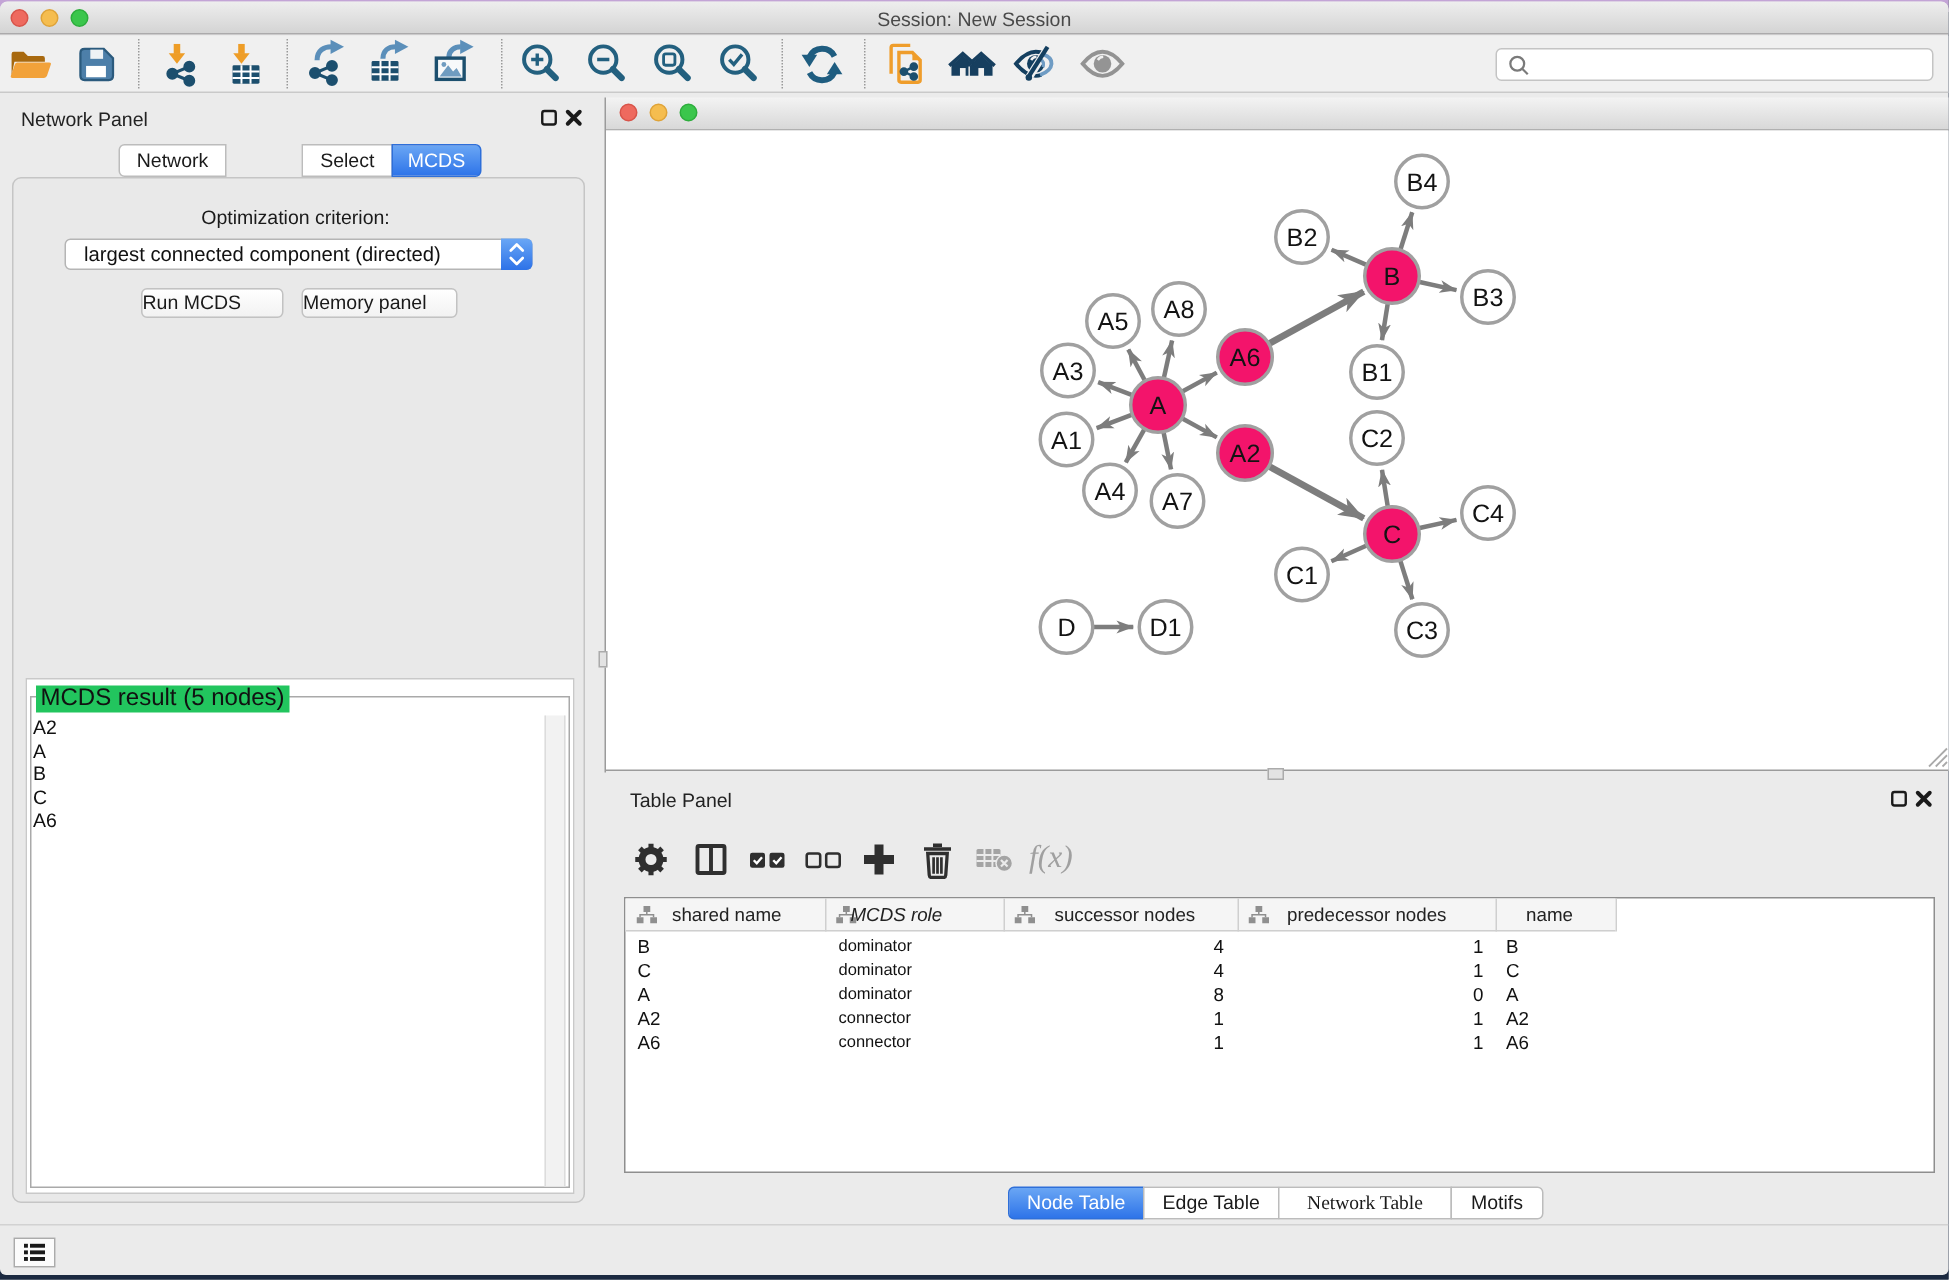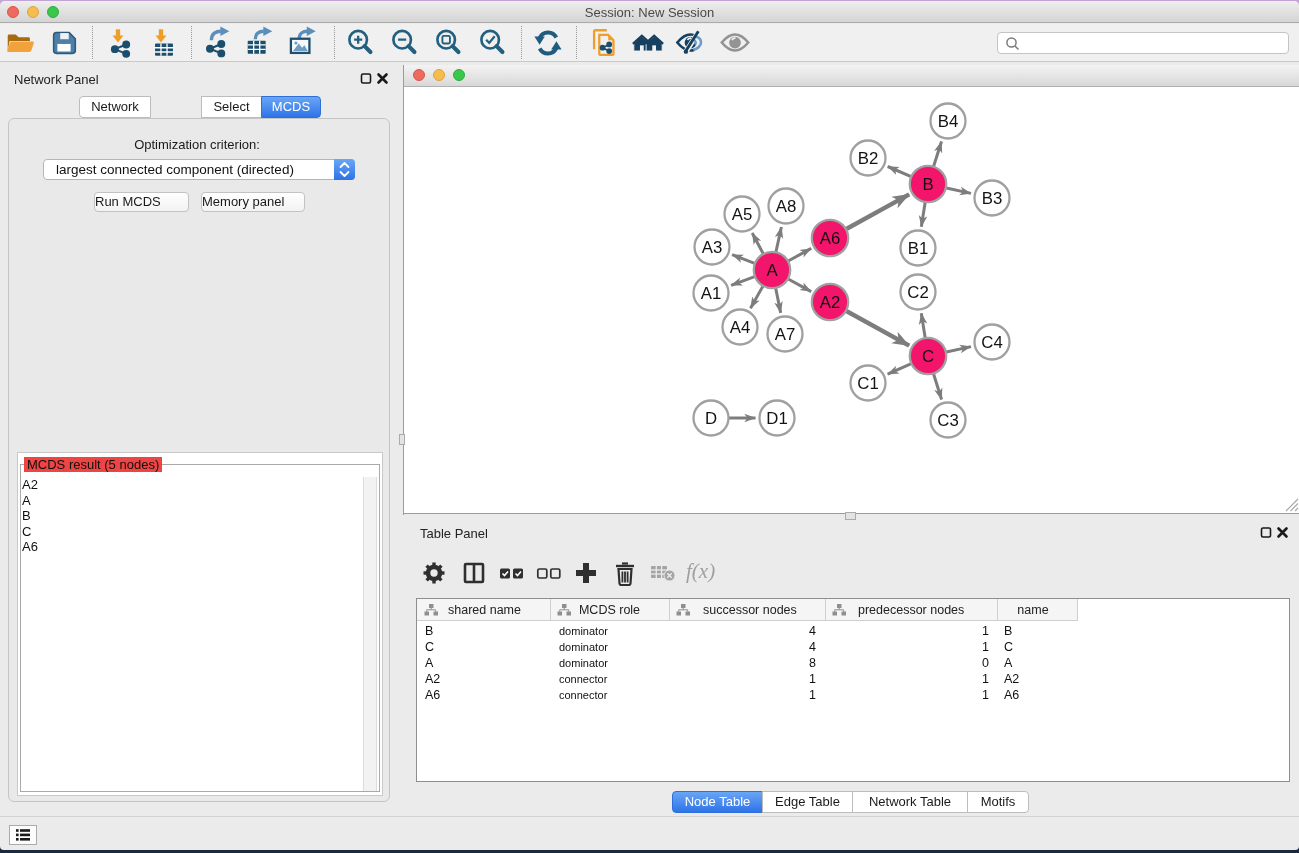--- a/index.html
+++ b/index.html
@@ -211,21 +211,21 @@
         <path d="M6.5 8 L10.5 4 L14.5 8" fill="none" stroke="#fff" stroke-width="1.8" stroke-linejoin="round" stroke-linecap="round"></path>
         <path d="M6.5 13 L10.5 17 L14.5 13" fill="none" stroke="#fff" stroke-width="1.8" stroke-linejoin="round" stroke-linecap="round"></path>
       </svg>
     </div>
   </div>
   <div class="abs" style="left:0;top:136px;width:394px;text-align:center;font-size:13px;color:#1a1a1a;">Optimization criterion:</div>
   <div class="btn" style="left:94px;top:191px;width:95px;height:20px;line-height:18px;">Run MCDS</div>
   <div class="btn" style="left:201px;top:191px;width:104px;height:20px;line-height:18px;">Memory panel</div>
   <div class="abs" style="left:17px;top:451px;width:366px;height:344px;background:#fff;border:1px solid #c9c9c9;">
     <div class="abs" style="left:2px;top:11px;width:360px;height:328px;border:1px solid #a9a9a9;"></div>
-    <div class="abs" style="left:6px;top:4px;background:#ef4444;padding:0 3px;font-size:13px;color:#111;">MCDS result (5 nodes)</div>
+    <div class="abs" style="left:6px;top:4px;background:#22c55e;padding:0 3px;font-size:16px;color:#111;">MCDS result (5 nodes)</div>
     <div class="abs" style="left:4px;top:24px;font-size:13px;color:#111;line-height:15.6px;">A2<br>A<br>B<br>C<br>A6</div>
     <div class="abs" style="left:345px;top:24px;width:14px;height:314px;background:#f2f2f2;border-left:1px solid #dcdcdc;border-right:1px solid #dcdcdc;"></div>
   </div>
 
   <div class="abs" style="left:403px;top:64px;width:896px;height:450px;border-left:1px solid #9b9b9b;">
     <div class="abs" style="left:0;top:0;width:896px;height:22px;background:linear-gradient(#f3f3f3,#d8d8d8);border-bottom:1px solid #b0b0b0;">
       <span class="tl r" style="left:9px;top:4px;"></span>
       <span class="tl y" style="left:29px;top:4px;"></span>
       <span class="tl g" style="left:49px;top:4px;"></span>
     </div>
@@ -420,35 +420,35 @@
           <g fill="#8f8f8f">
             <rect x="5" y="0" width="4.5" height="4"></rect>
             <rect x="0.5" y="7.5" width="4.5" height="4"></rect>
             <rect x="9.5" y="7.5" width="4.5" height="4"></rect>
           </g>
           <g stroke="#8f8f8f" stroke-width="1" fill="none">
             <path d="M7.2 4 V5.8 M2.7 7.5 V5.8 H11.7 V7.5"></path>
           </g>
         </svg>
     <div class="abs" style="left:25px;top:4px;width:85px;text-align:center;font-size:12.5px;color:#222;white-space:nowrap;">shared name</div>
-    <div class="abs" style="left:150px;top:4px;width:85px;text-align:center;font-size:12.5px;color:#222;">MCDS role</div>
+    <div class="abs" style="left:150px;top:4px;width:85px;text-align:left;font-size:12.5px;color:#222;font-style:italic;">MCDS role</div>
     <div class="abs" style="left:286px;top:4px;width:91px;text-align:center;font-size:12.5px;color:#222;white-space:nowrap;">successor nodes</div>
     <div class="abs" style="left:441px;top:4px;width:103px;text-align:center;font-size:12.5px;color:#222;white-space:nowrap;">predecessor nodes</div>
     <div class="abs" style="left:584px;top:4px;width:64px;text-align:center;font-size:12.5px;color:#222;">name</div>
     <div class="abs" style="left:8px;top:24px;font-size:12.5px;color:#111;line-height:16px;">B<br>C<br>A<br>A2<br>A6</div>
     <div class="abs" style="left:142px;top:24px;font-size:11px;color:#111;line-height:16px;">dominator<br>dominator<br>dominator<br>connector<br>connector</div>
     <div class="abs" style="left:284px;top:24px;width:115px;text-align:right;font-size:12.5px;color:#111;line-height:16px;">4<br>4<br>8<br>1<br>1</div>
     <div class="abs" style="left:444px;top:24px;width:128px;text-align:right;font-size:12.5px;color:#111;line-height:16px;">1<br>1<br>0<br>1<br>1</div>
     <div class="abs" style="left:587px;top:24px;font-size:12.5px;color:#111;line-height:16px;">B<br>C<br>A<br>A2<br>A6</div>
   </div>
 
   <div class="tabs" style="left:672px; top:790px; width:357px;">
     <div class="tab sel" style="left:0; width:91px; border-radius:4px 0 0 4px;">Node Table</div>
     <div class="tab" style="left:90px; width:91px;">Edge Table</div>
-    <div class="tab" style="left:180px; width:116px;">Network Table</div>
+    <div class="tab" style="left:180px; width:116px;font-family:Liberation Serif, serif;">Network Table</div>
     <div class="tab" style="left:295px; width:62px; border-radius:0 4px 4px 0;">Motifs</div>
   </div>
 
   <div class="statusline"></div>
   <div class="abs" style="left:9px;top:824px;width:28px;height:20px;background:#fcfcfc;border:1px solid #ababab;">
     <svg width="26" height="18" viewBox="0 0 26 18">
       <g fill="#1a1a1a">
         <rect x="6" y="3.2" width="2.6" height="2.6"></rect>
             <rect x="6" y="7.6" width="2.6" height="2.6"></rect>
             <rect x="6" y="12" width="2.6" height="2.6"></rect>

